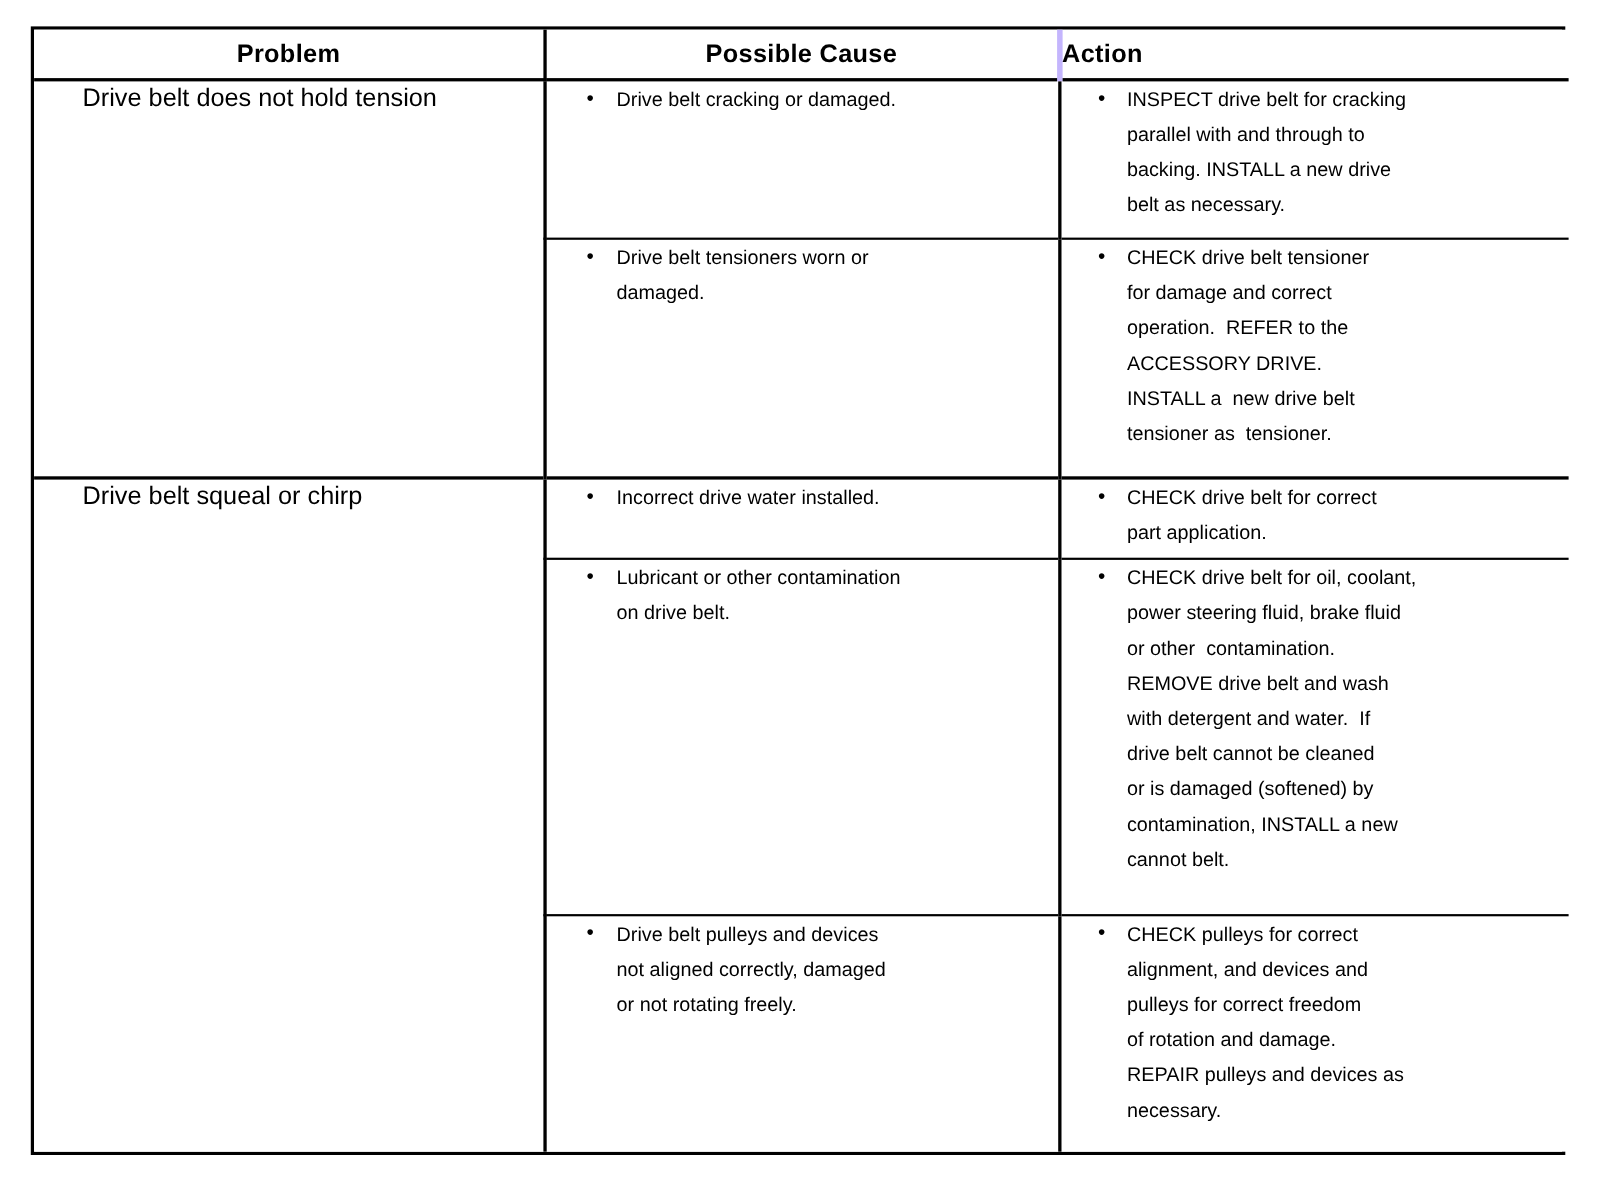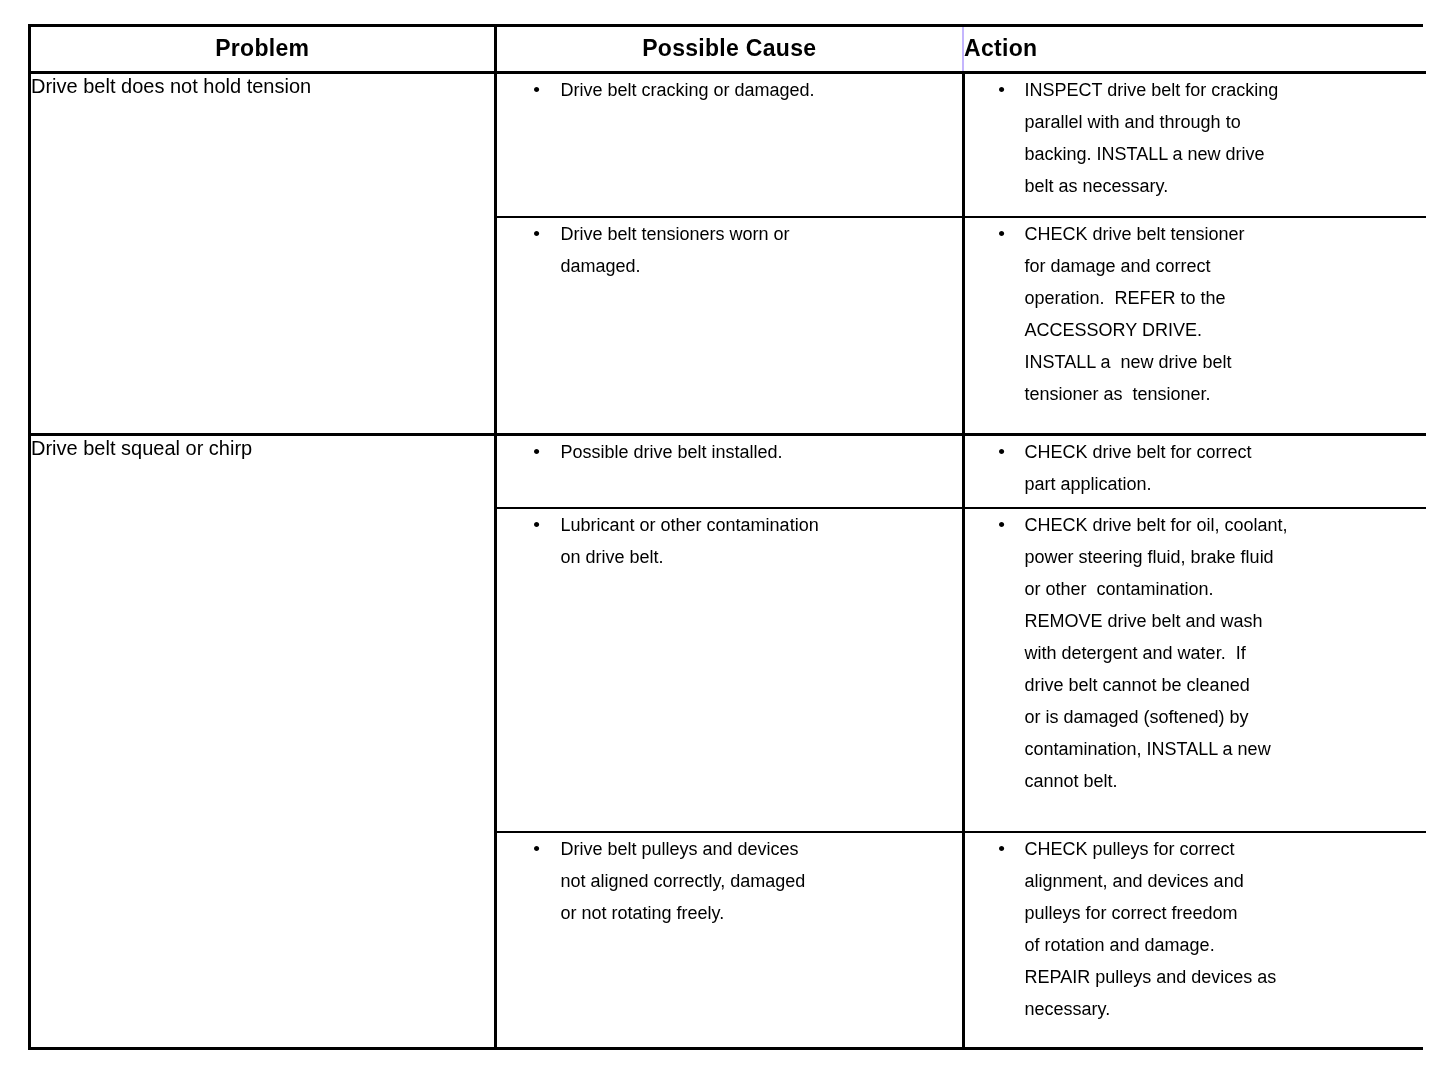--- a/index.html
+++ b/index.html
@@ -58,21 +58,21 @@
   tr.header-row th {
     height: 45px;
     border-bottom: 3px solid #000000;
     vertical-align: middle;
   }
   th.h-problem {
     border-right: 3px solid #000000;
     text-align: center;
   }
   th.h-cause {
-    border-right: 2px solid #c4b5fd;
+    border-right: 5px solid #c4b5fd;
     text-align: center;
   }
   th.h-action {
     text-align: left;
     padding-left: 16px;
   }
   .hdr-text {
     font-size: 23px;
     font-weight: bold;
     letter-spacing: 0.3px;
@@ -82,23 +82,24 @@
   
   td.problem-cell {
     border-right: 3px solid #000000;
     padding: 10px 0 0 12px;
     text-align: left;
   }
   td.problem-cell.sep-top {
     border-top: 3px solid #000000;
   }
   .problem-text {
-    font-size: 20px;
+    font-size: 23px;
     line-height: 1.25;
     white-space: nowrap;
+    margin-left: 44px;
   }
 
   td.cause-cell {
     border-right: 3px solid #000000;
     border-top: 2px solid #000000;
     padding: 9px 8px 10px 0;
   }
   td.cause-cell.first-of-group {
     border-top: 3px solid #000000;
   }
@@ -211,21 +212,21 @@
             </td>
           </tr>
           <tr>
             <td class="problem-cell sep-top" rowspan="3">
               <div class="problem-text">Drive belt squeal or chirp</div>
             </td>
             <td class="cause-cell first-of-group">
               <div class="bullet-item">
                 <span class="bullet-mark">•</span>
                 <span class="bullet-body">
-                  <span class="ln">Possible drive belt installed.</span>
+                  <span class="ln">Incorrect drive water installed.</span>
                 </span>
               </div>
             </td>
             <td class="action-cell first-of-group">
               <div class="bullet-item">
                 <span class="bullet-mark">•</span>
                 <span class="bullet-body">
                   <span class="ln">CHECK drive belt for correct</span>
                   <span class="ln">part application.</span>
                 </span>

